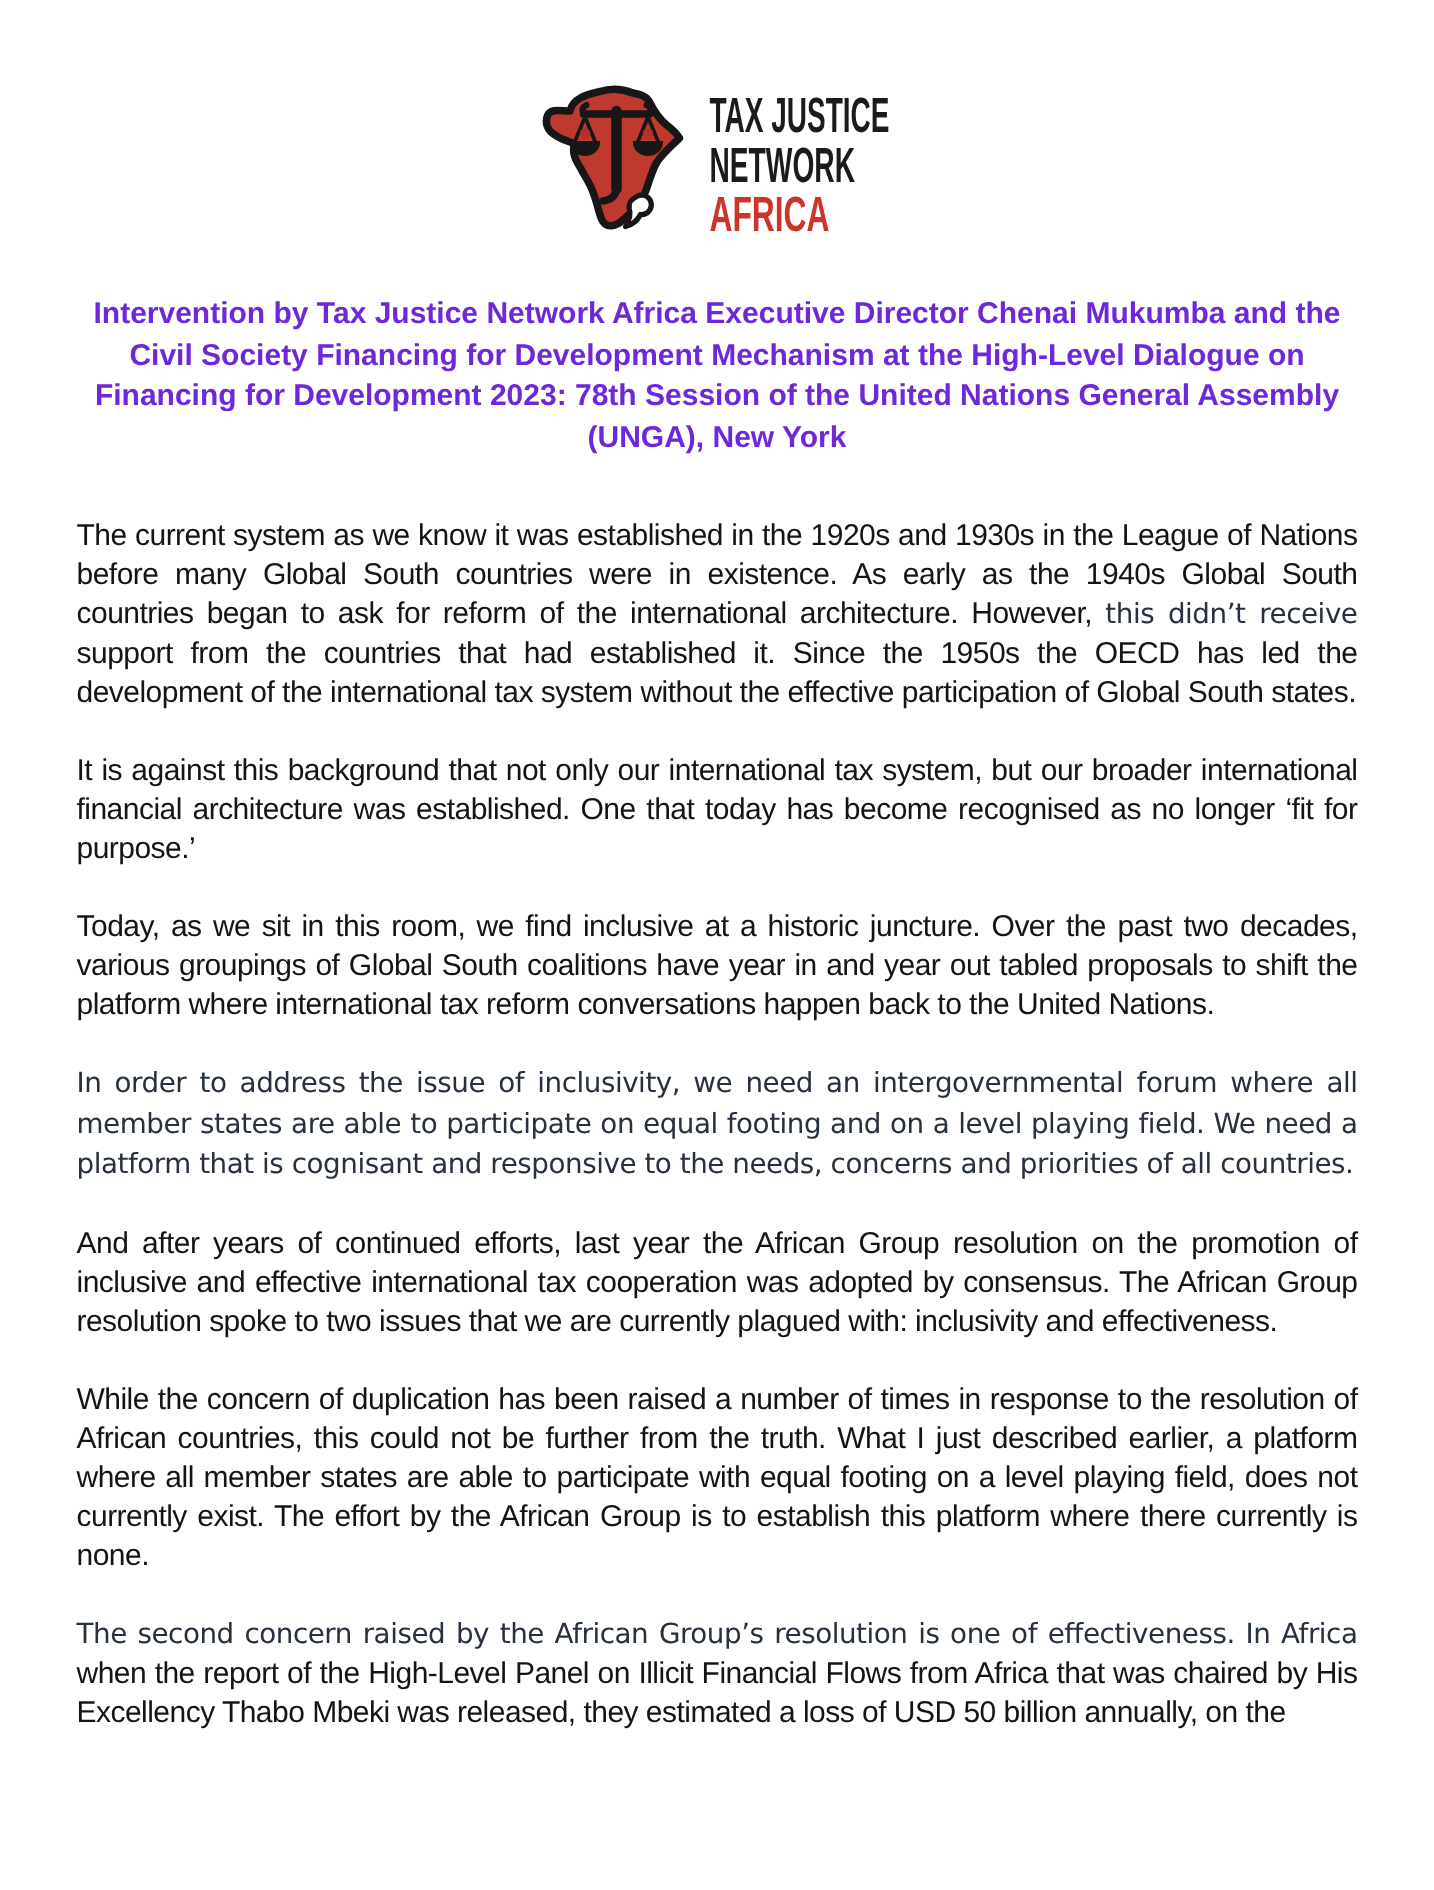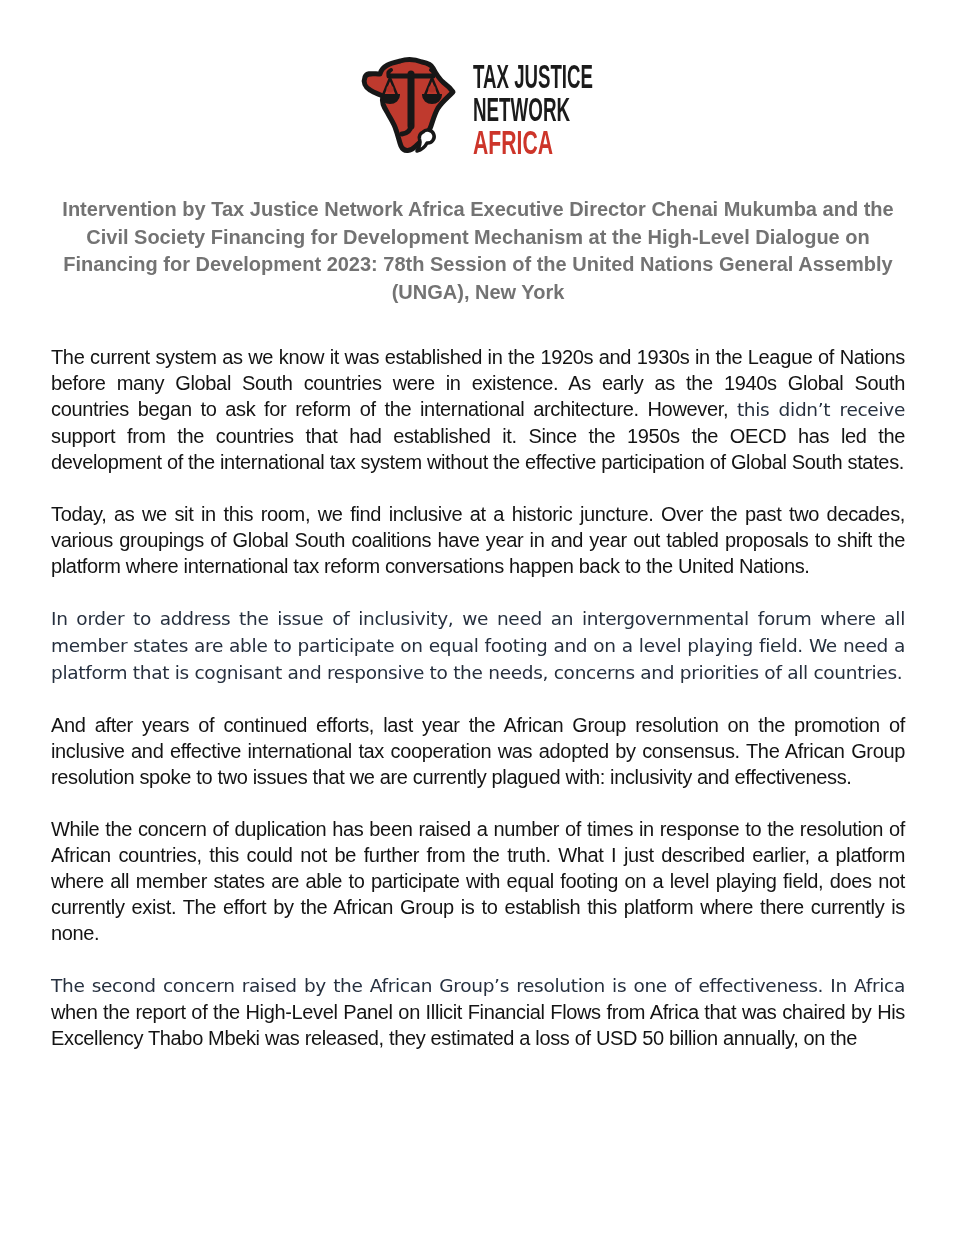--- a/index.html
+++ b/index.html
@@ -82,24 +82,25 @@
       <g>
         <path d="M64,82 a6.5,6.5 0 1 1 4,11 c-2,4 -6,7 -10,8 c3,-5 3.5,-9 2.5,-12 a6.5,6.5 0 0 1 3.5,-7 Z" fill="#ffffff" stroke="#171717" stroke-width="3.5" stroke-linejoin="round"></path>
       </g>
 
       <text x="114" y="38" font-size="33" fill="#1b1b1b" textLength="120" lengthAdjust="spacingAndGlyphs">TAX JUSTICE</text>
       <text x="114" y="71" font-size="33" fill="#1b1b1b" textLength="97" lengthAdjust="spacingAndGlyphs">NETWORK</text>
       <text x="114" y="104" font-size="33" fill="#cd352a" textLength="80" lengthAdjust="spacingAndGlyphs">AFRICA</text>
     </svg>
   </div>
 
-  <div class="doc-title" style="color: #737373;">Intervention by Tax Justice Network Africa Executive Director Chenai Mukumba and the Civil Society Financing for Development Mechanism at the High-Level Dialogue on Financing for Development 2023: 78th Session of the United Nations General Assembly (UNGA), New York</div>
+  <div class="doc-title" style="color: #6d28d9;">Intervention by Tax Justice Network Africa Executive Director Chenai Mukumba and the Civil Society Financing for Development Mechanism at the High-Level Dialogue on Financing for Development 2023: 78th Session of the United Nations General Assembly (UNGA), New York</div>
 
   <div class="doc-body" style="color: rgb(20, 20, 20);">
       <p class="para"><span class="run-normal">The current system as we know it was established in the 1920s and 1930s in the League of Nations before many Global South countries were in existence. As early as the 1940s Global South countries began to ask for reform of the international architecture. However, </span><span class="run-alt" style="color: rgb(38, 48, 63);">this didn’t receive</span><span class="run-normal"> support from the countries that had established it. Since the 1950s the OECD has led the development of the international tax system without the effective participation of Global South states.</span></p>
+      <p class="para"><span class="run-normal">It is against this background that not only our international tax system, but our broader international financial architecture was established. One that today has become recognised as no longer ‘fit for purpose.’</span></p>
       <p class="para"><span class="run-normal">Today, as we sit in this room, we find inclusive at a historic juncture. Over the past two decades, various groupings of Global South coalitions have year in and year out tabled proposals to shift the platform where international tax reform conversations happen back to the United Nations.</span></p>
       <p class="para"><span class="run-alt" style="color: rgb(38, 48, 63);">In order to address the issue of inclusivity, we need an intergovernmental forum where all member states are able to participate on equal footing and on a level playing field. We need a platform that is cognisant and responsive to the needs, concerns and priorities of all countries.</span></p>
       <p class="para"><span class="run-normal">And after years of continued efforts, last year the African Group resolution on the promotion of inclusive and effective international tax cooperation was adopted by consensus. The African Group resolution spoke to two issues that we are currently plagued with: inclusivity and effectiveness.</span></p>
       <p class="para"><span class="run-normal">While the concern of duplication has been raised a number of times in response to the resolution of African countries, this could not be further from the truth. What I just described earlier, a platform where all member states are able to participate with equal footing on a level playing field, does not currently exist. The effort by the African Group is to establish this platform where there currently is none.</span></p>
       <p class="para"><span class="run-alt" style="color: rgb(38, 48, 63);">The second concern raised by the African Group’s resolution is one of effectiveness. In Africa</span><span class="run-normal"> when the report of the High-Level Panel on Illicit Financial Flows from Africa that was chaired by His Excellency Thabo Mbeki was released, they estimated a loss of USD 50 billion annually, on the</span></p>
     </div>
 
 </div>
 
 </body></html>

